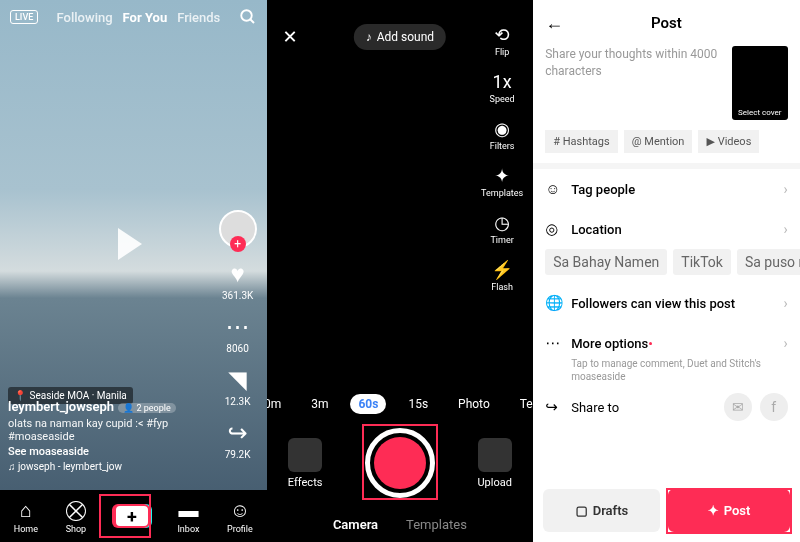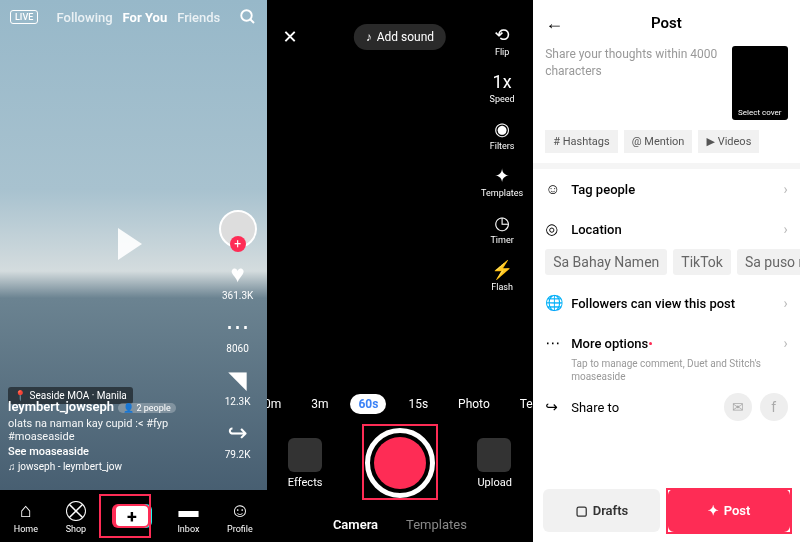--- a/index.html
+++ b/index.html
@@ -40,21 +40,21 @@
 .add-sound{position:absolute;top:24px;left:50%;transform:translateX(-50%);background:rgba(60,60,60,.7);color:#fff;font-size:12px;padding:6px 12px;border-radius:16px;display:flex;align-items:center;gap:5px}
 .cam-rail{position:absolute;right:10px;top:24px;display:flex;flex-direction:column;gap:14px;color:#fff;font-size:9px;align-items:center}
 .cam-ctrl{display:flex;flex-direction:column;align-items:center;gap:2px}
 .cam-ctrl-ico{font-size:18px}
 .durations{position:absolute;bottom:128px;left:0;right:0;display:flex;justify-content:center;gap:14px;color:#fff;font-size:12px}
 .dur{padding:3px 8px;border-radius:12px}
 .dur.active{background:#fff;color:#3b82f6;font-weight:700}
 .rec-row{position:absolute;bottom:44px;left:0;right:0;display:flex;justify-content:space-around;align-items:center;color:#fff;font-size:11px}
 .rec-btn{width:70px;height:70px;border:5px solid #fff;border-radius:50%;display:flex;align-items:center;justify-content:center}
 .rec-inner{width:52px;height:52px;background:#fe2c55;border-radius:50%}
-.side-btn{display:flex;flex-direction:column;align-items:flex-start;gap:4px}
+.side-btn{display:flex;flex-direction:column;align-items:center;gap:4px}
 .side-thumb{width:34px;height:34px;background:#333;border-radius:6px}
 .cam-tabs{position:absolute;bottom:10px;left:0;right:0;display:flex;justify-content:center;gap:28px;font-size:13px}
 .cam-tab{color:#888}
 .cam-tab.active{color:#fff;font-weight:600}
 
 
 .post-hdr{display:flex;align-items:center;padding:12px;position:relative}
 .back-ico{font-size:18px}
 .post-title{position:absolute;left:50%;transform:translateX(-50%);font-weight:600;font-size:15px}
 .compose{display:flex;gap:8px;padding:0 12px}

